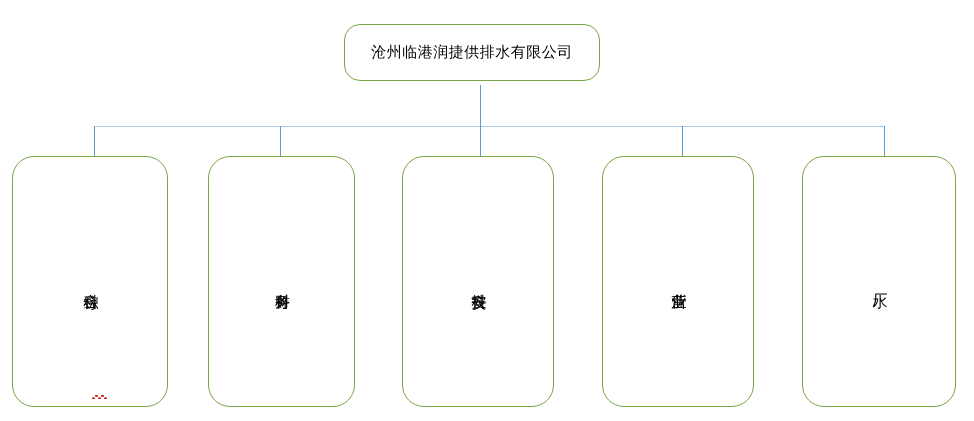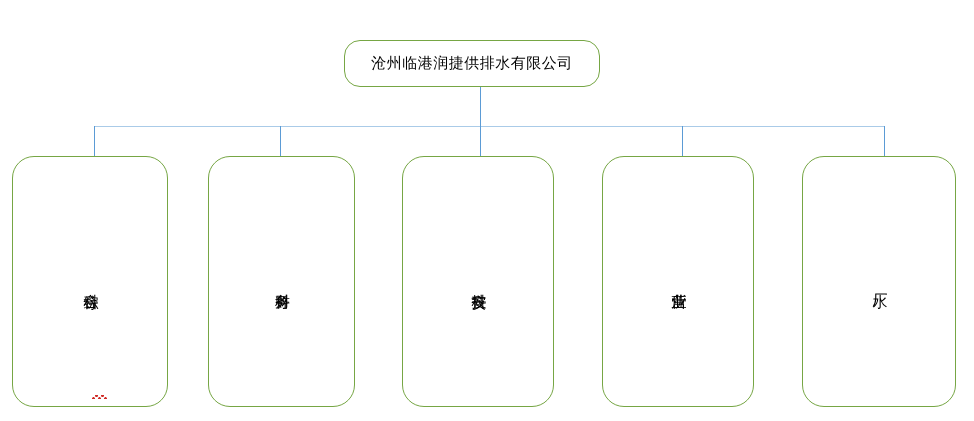--- a/index.html
+++ b/index.html
@@ -84,21 +84,21 @@
   <div class="conn v" style="left:480px; top:85px; height:42px;"></div>
 
   <div class="conn h bus-soft" style="left:94px; top:126px; width:790px;"></div>
 
   <div class="conn v" style="left:94px; top:126px; height:30px;"></div>
   <div class="conn v" style="left:280px; top:126px; height:30px;"></div>
   <div class="conn v" style="left:480px; top:126px; height:30px;"></div>
   <div class="conn v" style="left:682px; top:126px; height:30px;"></div>
   <div class="conn v" style="left:884px; top:126px; height:30px;"></div>
 
-  <div class="node root" style="left:344px; top:24px; width:256px; height:47px;margin-top:16px;">
+  <div class="node root" style="left:344px; top:24px; width:256px; height:57px;">
     <span class="root-label">沧州临港润捷供排水有限公司</span>
   </div>
 
   <div class="node" style="left:12px; top:156px; width:156px; height:251px;">
     <span class="child-label">综合科</span>
     <span class="squiggle" style="left:79px; top:238px;"></span>
   </div>
 
   <div class="node" style="left:208px; top:156px; width:147px; height:251px;">
     <span class="child-label">财务科</span>

